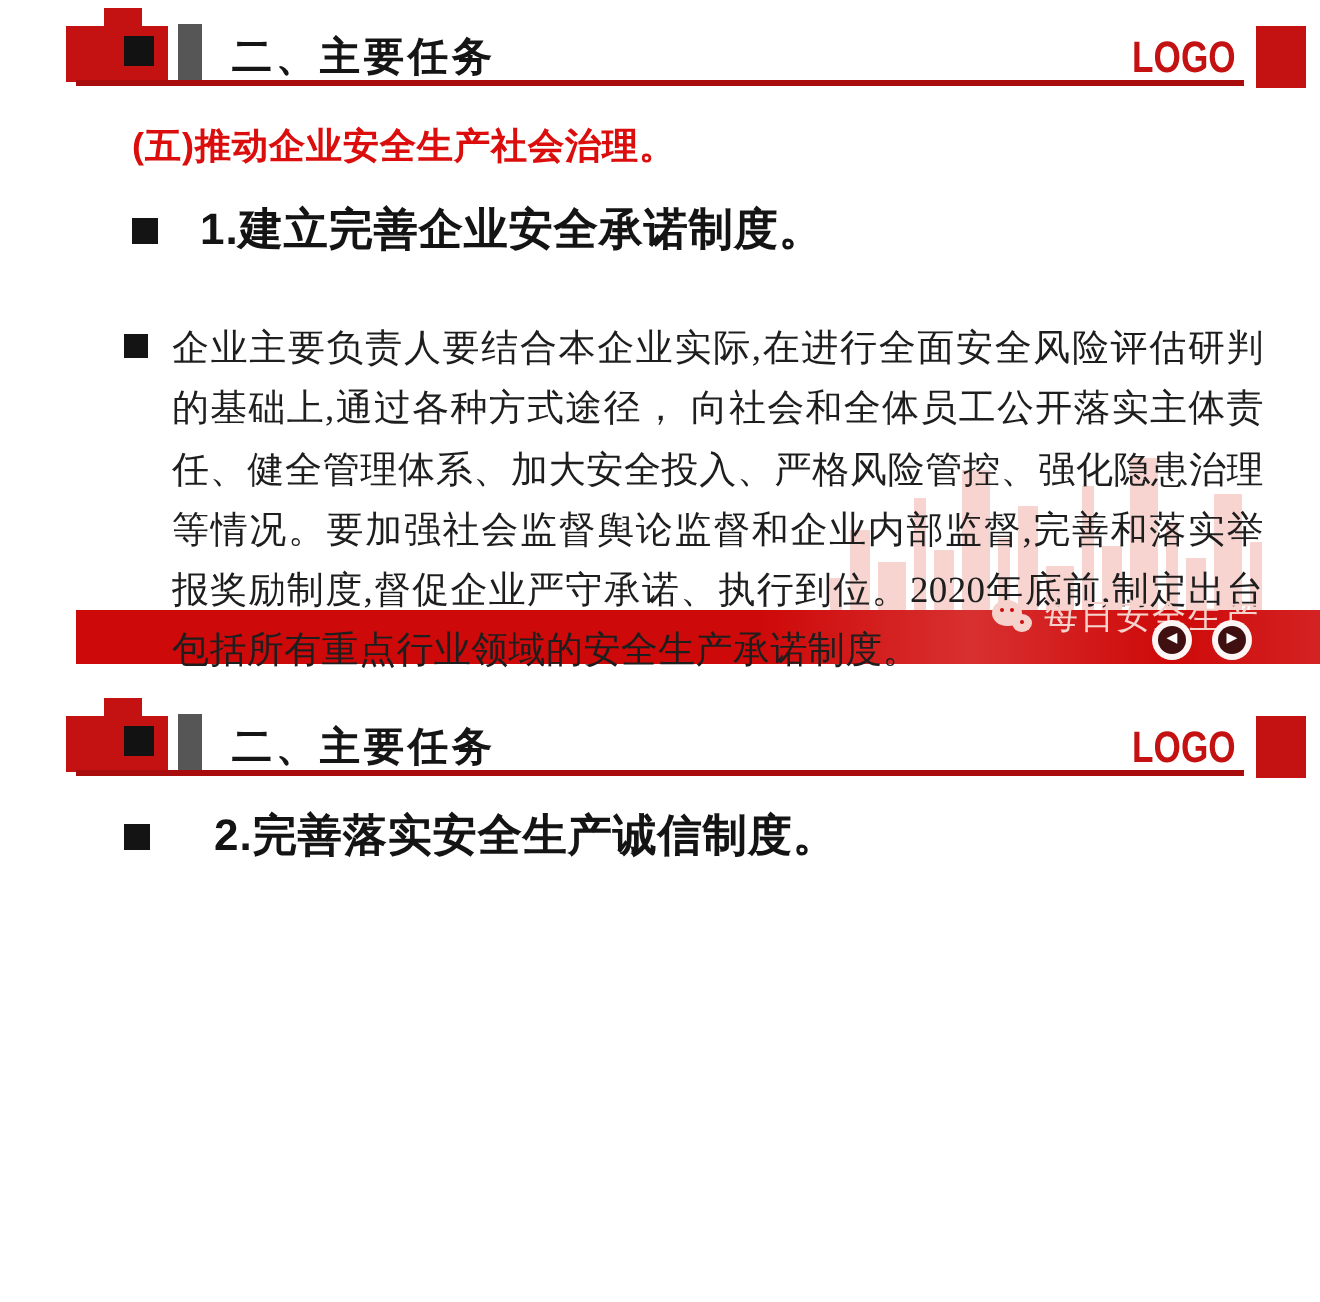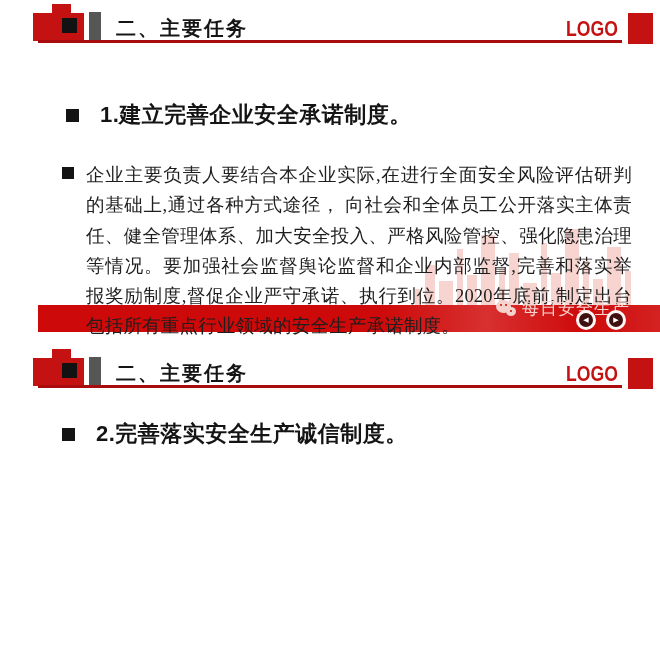--- a/index.html
+++ b/index.html
@@ -35,21 +35,21 @@
   .hd-logo-sq{ position:absolute; left:628px; top:13px; width:25px; height:31px; background:var(--logo-red,#c41212); }
 
   
   .sec-head{
     position:absolute; left:66px; top:61px;
     font-size:18px; font-weight:700; color:var(--heading-red,#dc0d0d);
     letter-spacing:.5px; z-index:2;
   }
   .item-head{ position:absolute; display:flex; align-items:center; z-index:2; }
   #slide1 .item-head{ left:66px; top:100px; }
-  #slide2 .item-head{ left:62px; top:74px; }
+  #slide2 .item-head{ left:62px; top:58px;gap:11px; }
   .item-head .sq{ width:13px; height:13px; background:#141414; margin-right:21px; flex:none; }
   .item-head span{ font-size:22px; font-weight:700; color:#141414; letter-spacing:.5px; }
 
   .body-wrap{ position:absolute; z-index:2; }
   #slide1 .body-wrap{ left:62px; top:160px;font-family:Liberation Serif, serif; }
   .body-wrap .sq-sm{ position:absolute; left:0; top:7px; width:12px; height:12px; background:#141414; }
   #slide1 .btxt{
     margin-left:24px; width:546px;
     font-size:18.5px; line-height:30.3px; text-align:justify;
     color:#1e1e1e; letter-spacing:.2px;
@@ -126,20 +126,21 @@
         <i class="mk-main"></i>
         <i class="mk-black"></i>
         <i class="mk-bar"></i>
       </span>
       <h2 class="hd-title">二、主要任务</h2>
       <i class="hd-rule"></i>
       <span class="hd-logo-text">LOGO</span>
       <i class="hd-logo-sq"></i>
     </header>
 
+    <p class="sec-head">(五)推动企业安全生产社会治理。</p>
 
     <div class="item-head">
       <i class="sq"></i>
       <span>1.建立完善企业安全承诺制度。</span>
     </div>
 
     <div class="body-wrap">
       <i class="sq-sm"></i>
       <p class="btxt">企业主要负责人要结合本企业实际,在进行全面安全风险评估研判的基础上,通过各种方式途径， 向社会和全体员工公开落实主体责任、健全管理体系、加大安全投入、严格风险管控、强化隐患治理等情况。要加强社会监督舆论监督和企业内部监督,完善和落实举报奖励制度,督促企业严守承诺、执行到位。2020年底前,制定出台包括所有重点行业领域的安全生产承诺制度。</p>
     </div>

